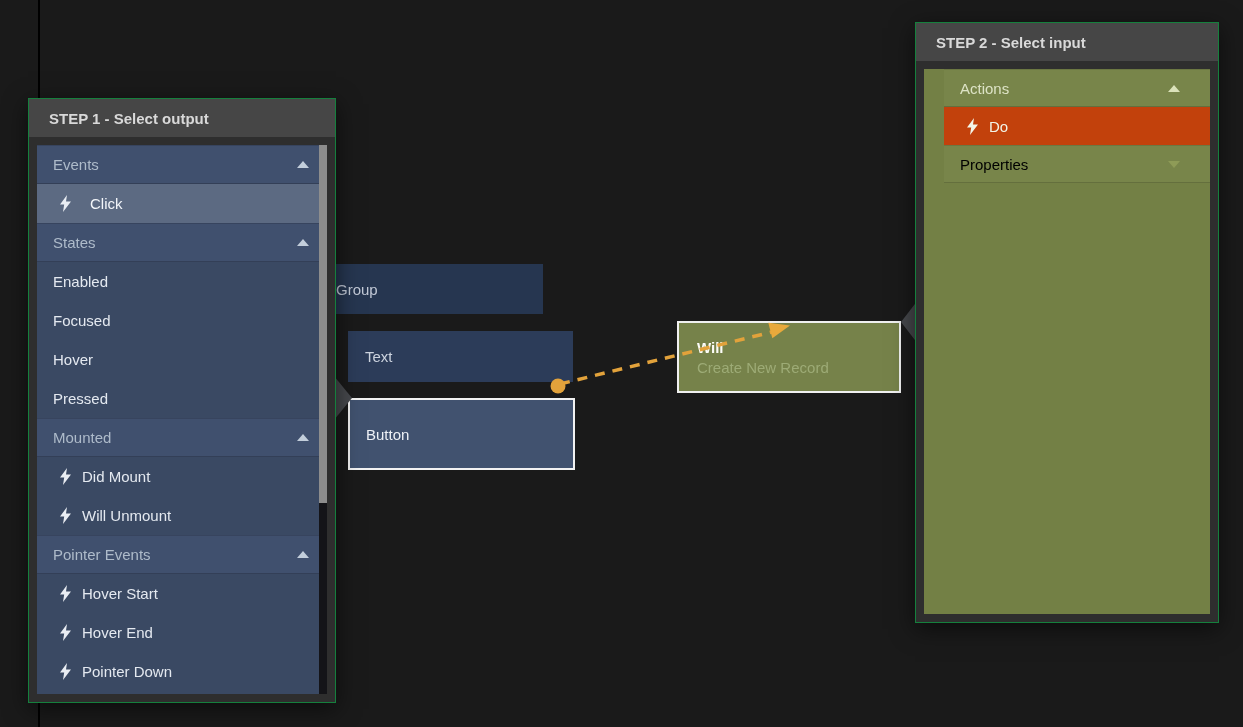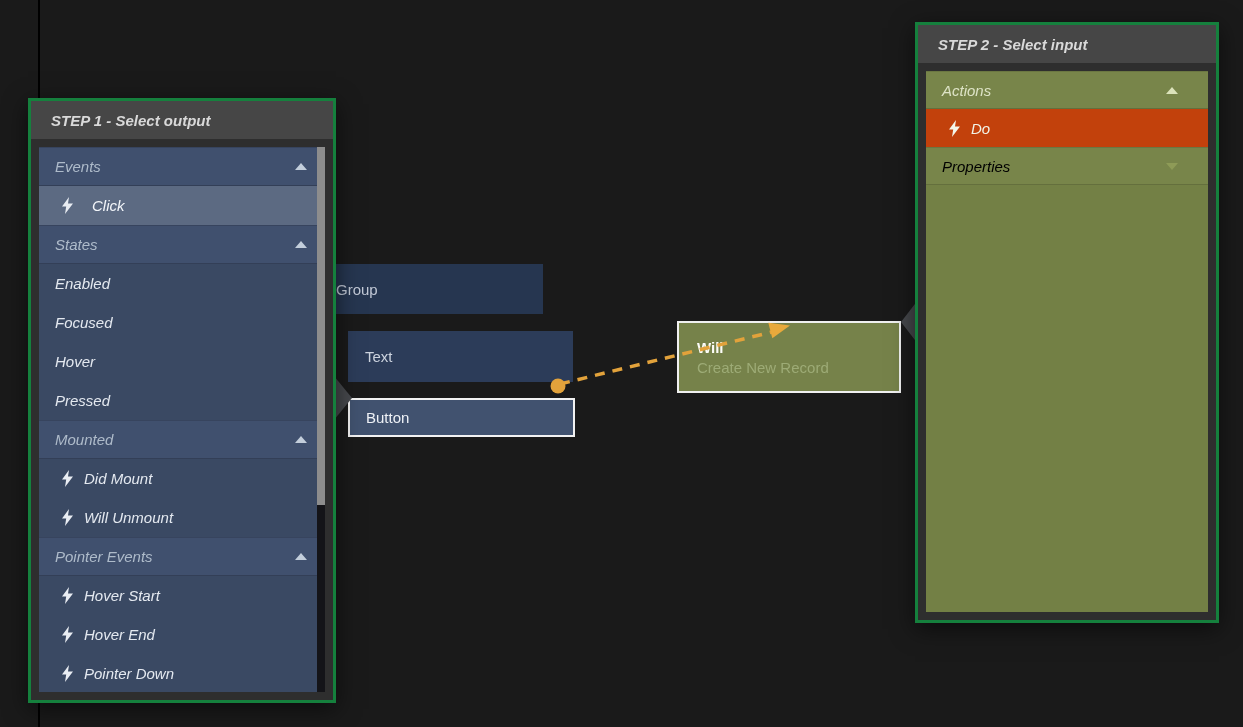--- a/index.html
+++ b/index.html
@@ -9,49 +9,49 @@
     position:relative; width:1243px; height:727px;
     background:#1a1a1a; overflow:hidden;
   }
   .vline { position:absolute; left:38px; top:0; width:2px; height:727px; background:#000; z-index:0; }
 
   
   .node { position:absolute; z-index:1; display:flex; align-items:center;margin-top:28px; }
   .node .nlbl { font-size:15px; }
   #node-group  { left:300px; top:236px; width:243px; height:50px; background:#263650; padding-left:36px; color:#c2c9d6; }
   #node-text   { left:348px; top:303px; width:225px; height:51px; background:#2c3c59; padding-left:17px; color:#ccd3de; }
-  #node-button { left:348px; top:370px; width:227px; height:39px; background:#41526f; border:2px solid #f2f2f2; padding-left:16px; color:#eef1f6; }
+  #node-button { left:348px; top:370px; width:227px; height:72px; background:#41526f; border:2px solid #f2f2f2; padding-left:16px; color:#eef1f6; }
   #node-task   { left:677px; top:293px; width:224px; height:72px; background:#76824a; border:2px solid #f0f0f0;
                  padding-left:18px; flex-direction:column; align-items:flex-start; justify-content:center; }
   #node-task .ttitle { color:#fcfcf8; font-weight:bold; font-size:15px; line-height:20px; }
   #node-task .tsub   { color:#9dab76; font-size:15px; line-height:19px; }
 
   
   #wire-layer { position:absolute; left:0; top:0; z-index:2; pointer-events:none; }
 
   
   .ptr { position:absolute; width:0; height:0; z-index:2; }
   #ptr-step1 { left:334px; top:376px; border-top:22px solid transparent; border-bottom:22px solid transparent; border-left:18px solid #46484c; }
   #ptr-step2 { left:901px; top:300px; border-top:22px solid transparent; border-bottom:22px solid transparent; border-right:17px solid #46484c; }
 
   
-  .win { position:absolute; z-index:3; background:#2e2e2e; border:3px solid #15803d; box-shadow:0 6px 22px rgba(0,0,0,.55);font-style:italic; }
+  .win { position:absolute; z-index:3; background:#2e2e2e; border:1px solid #15803d; box-shadow:0 6px 22px rgba(0,0,0,.55); }
   .win .whead { height:38px; background:#464646; display:flex; align-items:center; padding-left:20px;
                 color:#d9d9d9; font-weight:bold; font-size:15px; }
   .win .wbody { position:absolute; left:8px; right:8px; top:46px; bottom:8px; overflow:hidden; }
 
   #win-step1 { left:28px; top:98px; width:308px; height:605px; }
   #win-step1 .wbody { background:#3a4963; }
   #win-step2 { left:915px; top:22px; width:304px; height:601px; }
   #win-step2 .wbody { background:#738045; }
 
   
   .row { display:flex; align-items:center; font-size:15px; position:relative; }
   .s1row { height:39px; padding:0 18px 0 16px; }
-  .s2row { height:38px; padding:0 30px 0 16px; }
+  .s2row { height:38px; padding:0 30px 0 16px;margin-left:20px; }
 
   .s1row.sec { background:#40506e; color:#aebbca; border-top:1px solid rgba(0,0,0,.14); border-bottom:1px solid rgba(0,0,0,.2);gap:7px; }
   .s1row.item { background:#3a4963; color:#e4e9f0; }
   .s1row.item.sel { background:#5c6a82; color:#f3f6fa;gap:8px; }
 
   .s2row.sec { background:#78854a; color:#dde3c6; border-top:1px solid rgba(0,0,0,.10); border-bottom:1px solid rgba(0,0,0,.16); }
   .s2row.sec.dim { color:#000000; }
   .s2row.item { background:#c2410c; color:#f2f4e8; }
 
   .bolt { display:inline-flex; width:13px; margin:0 10px 0 6px; }

